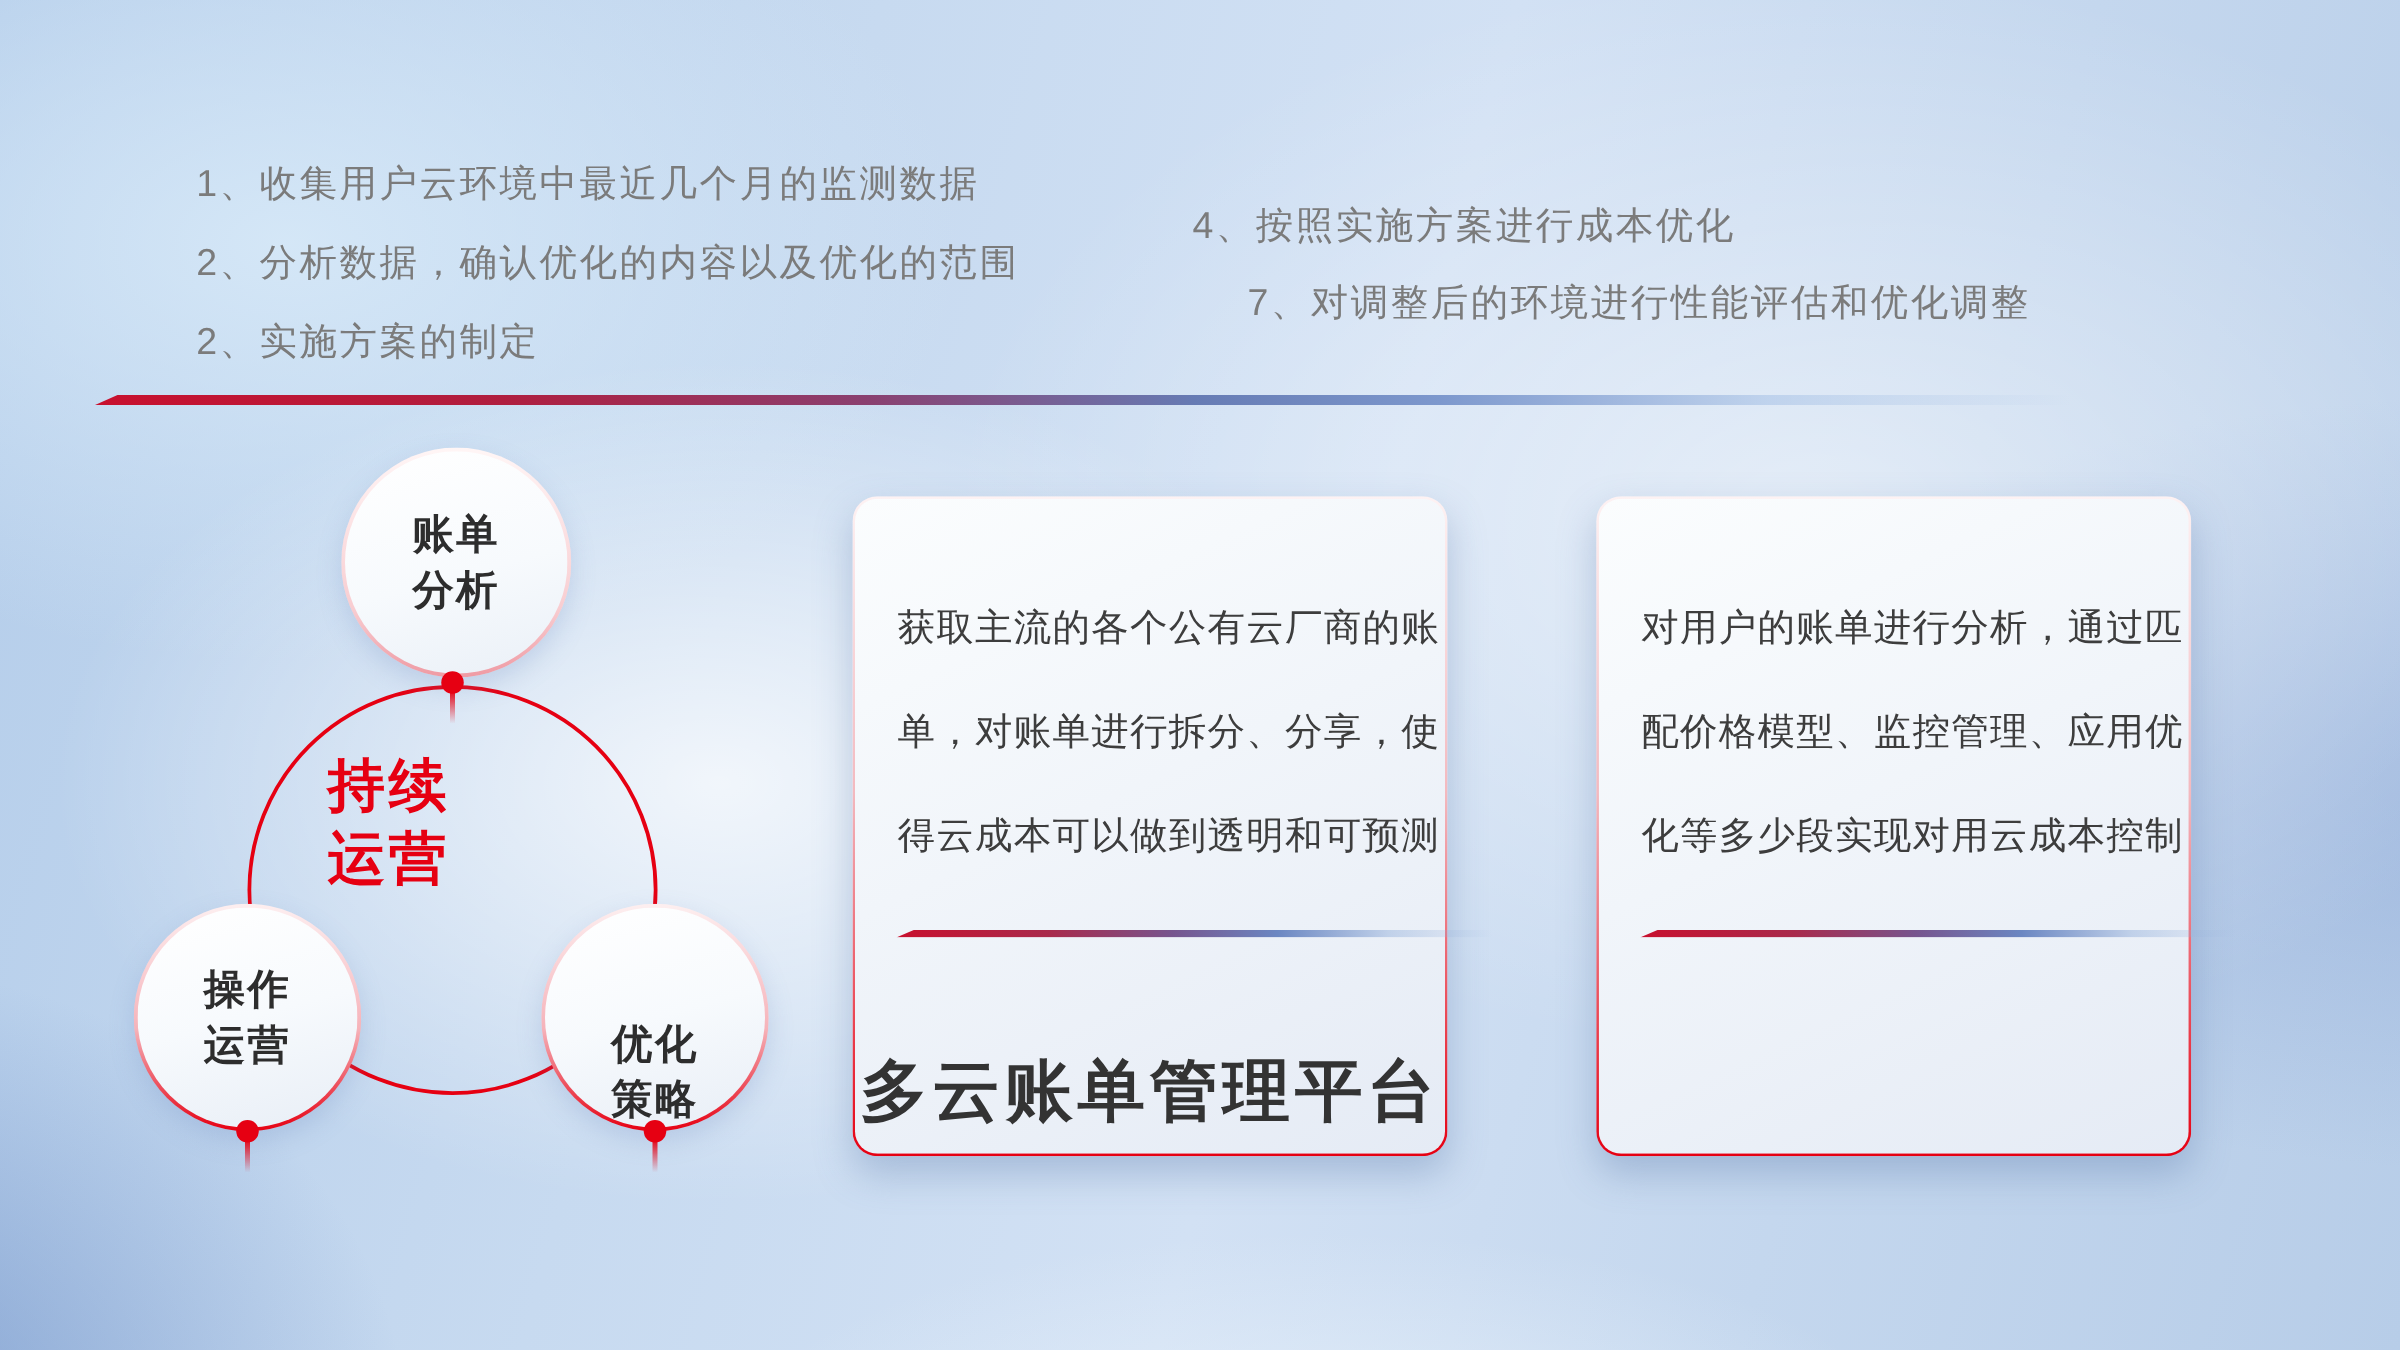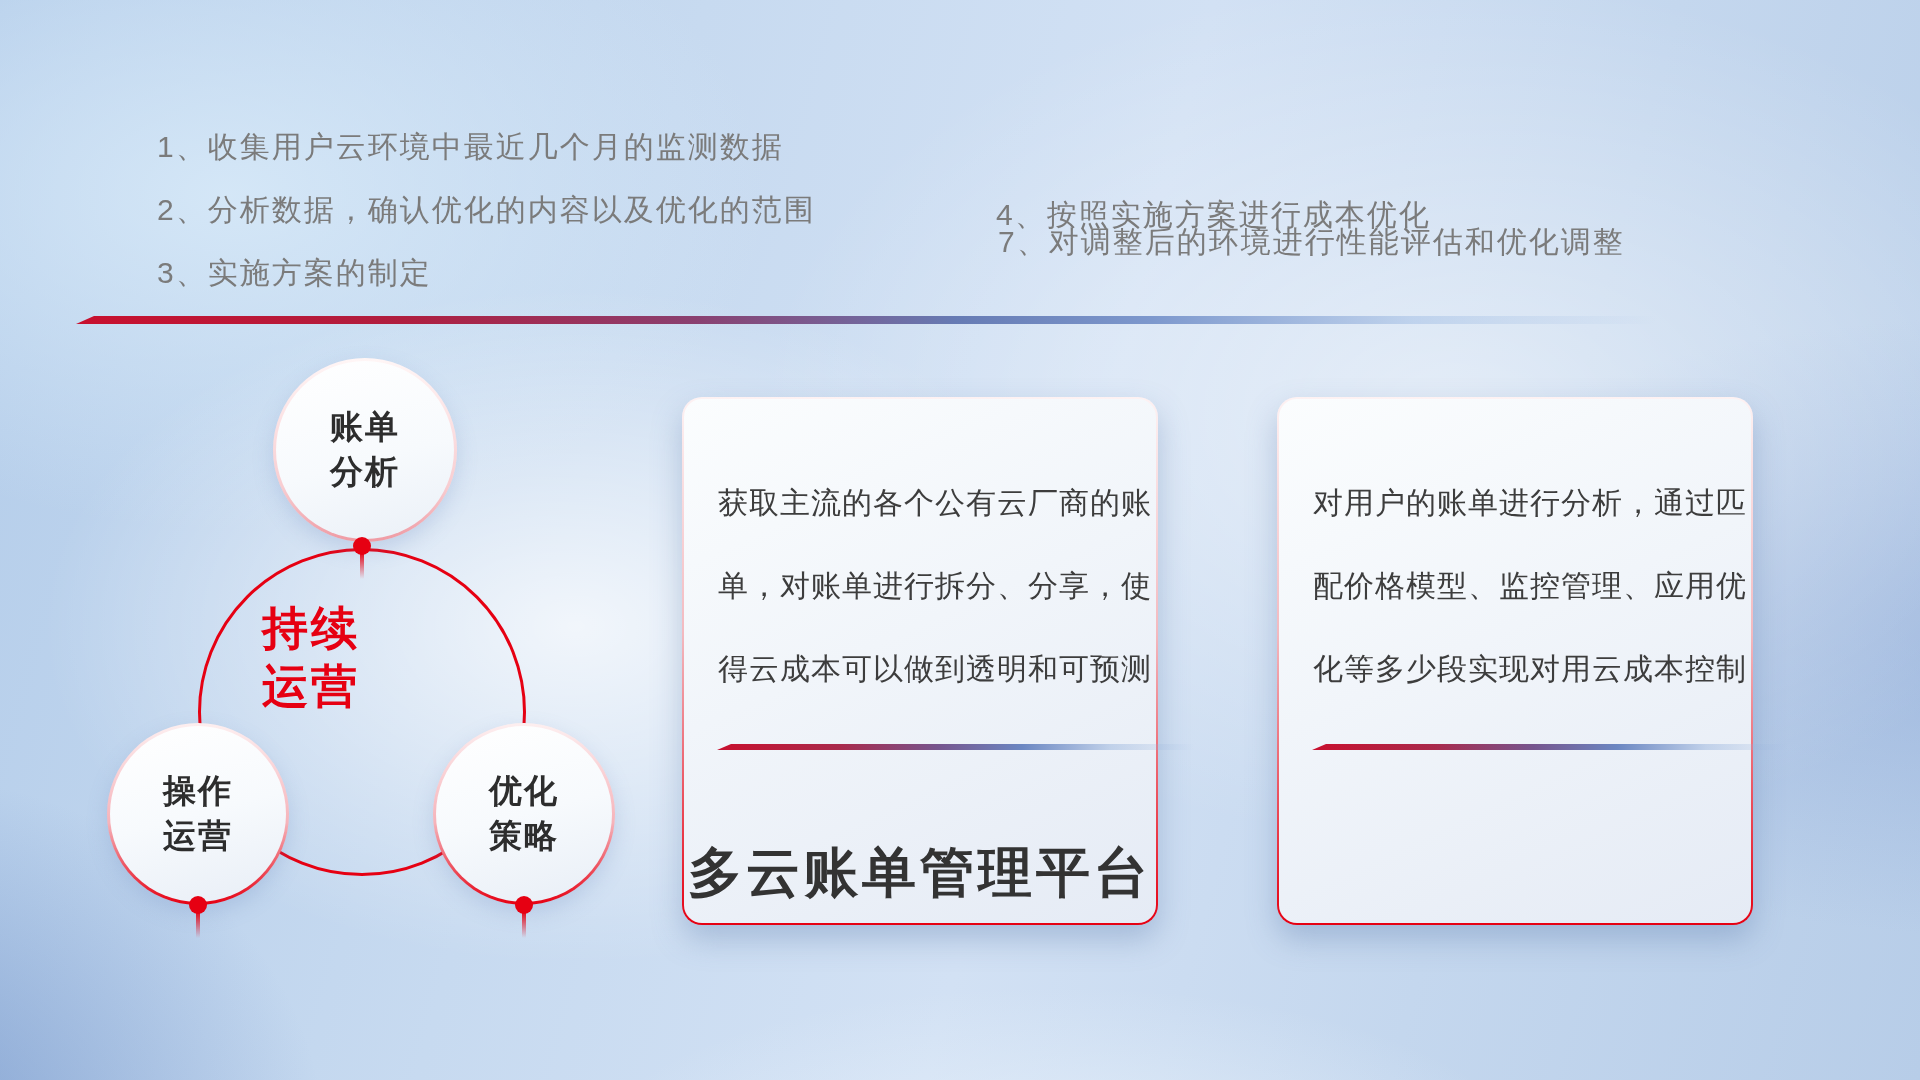--- a/index.html
+++ b/index.html
@@ -20,21 +20,21 @@
       linear-gradient(105deg,#b4cdea 0%,#c7daf0 32%,#d2e1f4 55%,#c4d7ee 76%,#b7cde8 100%);
   }
   
   .step{
     position:absolute;font-size:30px;letter-spacing:2px;color:#7b7b7b;
     white-space:nowrap;z-index:2;
   }
   .s-l0{left:157px;top:127px;}
   .s-l1{left:157px;top:190px;}
   .s-l2{left:157px;top:253px;}
-  .s-r0{left:996px;top:160px;margin-top:35px;}
+  .s-r0{left:954px;top:160px;}
   .s-r1{left:998px;top:222px;}
   
   .main-divider{
     position:absolute;left:76px;top:316px;width:1630px;height:8px;z-index:2;
     clip-path:polygon(18px 0,100% 0,100% 100%,0 100%);
     background:linear-gradient(90deg,
       #c8102e 0%, #b01e3f 20%, #8a4070 38%, #667bb4 54%,
       #7d98cd 66%, rgba(165,192,229,0.55) 82%, rgba(205,220,240,0) 97%);
   }
   
@@ -50,21 +50,21 @@
       linear-gradient(180deg,#fdeff0 0%,#f6b3ba 55%,#e60012 100%) border-box;
     display:flex;flex-direction:column;align-items:center;justify-content:center;
     font-size:33px;font-weight:700;color:#2d2d2d;line-height:1.35;letter-spacing:2px;
     box-shadow:0 8px 20px rgba(110,140,190,0.25);
   }
   .node-top{left:273px;top:358px;width:184px;height:184px;
     background:
       linear-gradient(165deg,#ffffff 0%,#f7fafd 55%,#eaf0f7 100%) padding-box,
       linear-gradient(180deg,#fff6f6 0%,#f8cdd1 70%,#ef9aa3 100%) border-box;}
   .node-left{left:107px;top:723px;width:182px;height:182px;}
-  .node-right{left:433px;top:723px;width:182px;height:182px;}
+  .node-right{left:433px;top:723px;width:182px;height:182px;justify-content:flex-end;}
   .center-label{
     position:absolute;left:262px;top:600px;width:200px;z-index:2;
     font-size:46px;font-weight:800;color:#e60012;
     line-height:1.25;letter-spacing:3px;
   }
   .pin{position:absolute;width:18px;height:18px;border-radius:50%;background:#e60012;z-index:4;}
   .pin::after{
     content:"";position:absolute;top:15px;left:50%;transform:translateX(-50%);
     width:4px;height:27px;
     background:linear-gradient(180deg,#e60012 0%,rgba(230,0,18,0) 100%);
@@ -100,21 +100,21 @@
     font-size:54px;font-weight:800;color:#333333;letter-spacing:4px;
   }
 </style>
 </head>
 <body>
 
 <div class="bg"></div>
 
 <div class="step s-l0">1、收集用户云环境中最近几个月的监测数据</div>
 <div class="step s-l1">2、分析数据，确认优化的内容以及优化的范围</div>
-<div class="step s-l2">3、实施方案的制定</div>
+<div class="step s-l2">2、实施方案的制定</div>
 <div class="step s-r0">4、按照实施方案进行成本优化</div>
 <div class="step s-r1">7、对调整后的环境进行性能评估和优化调整</div>
 
 <div class="main-divider"></div>
 
 <div class="ring"></div>
 
 <div class="center-label">
   <div>持续</div>
   <div>运营</div>

